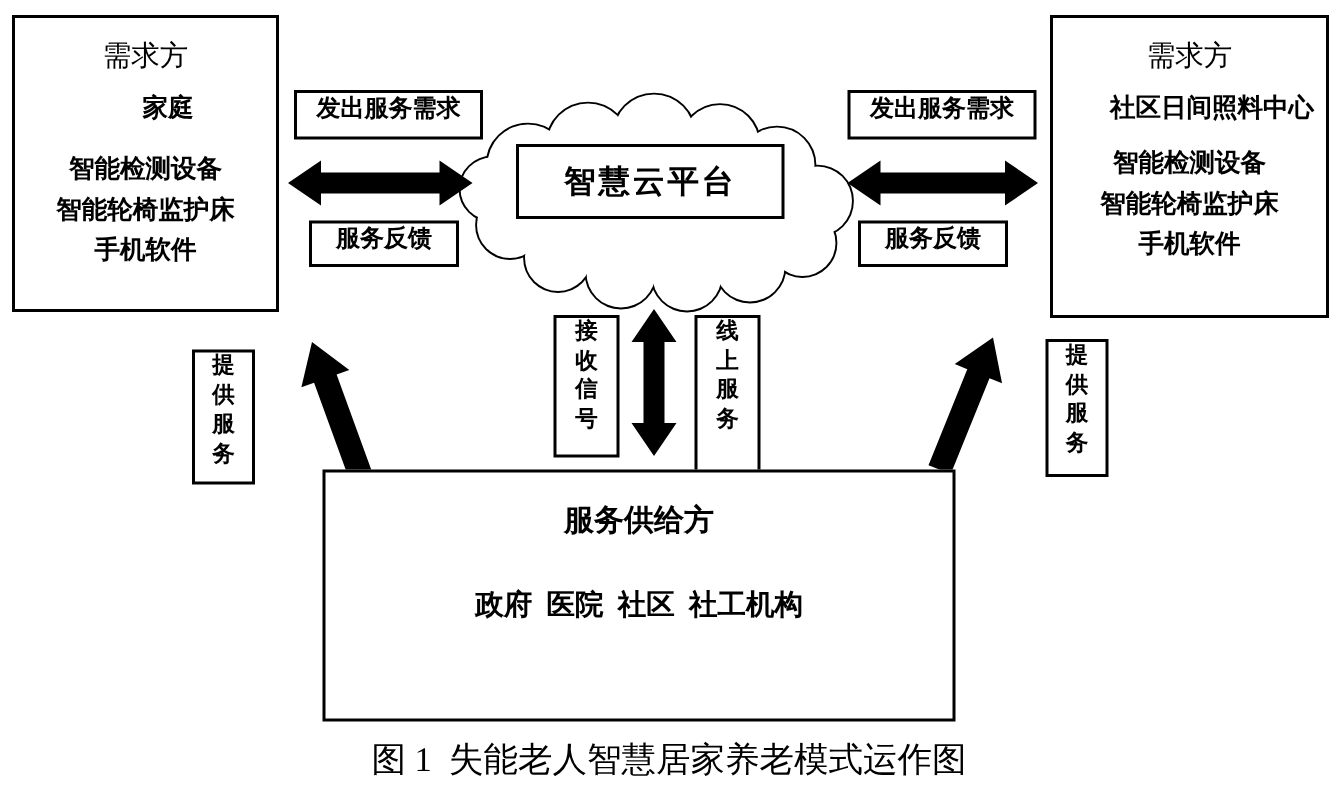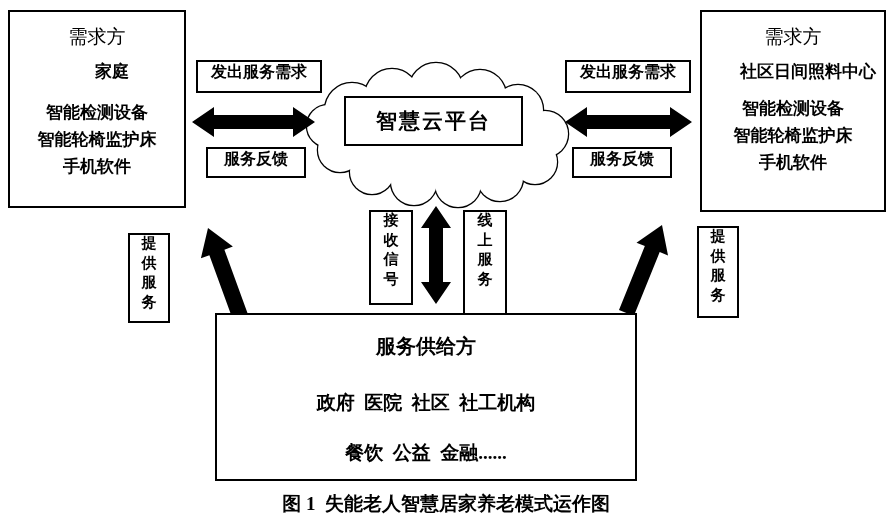--- a/index.html
+++ b/index.html
@@ -34,21 +34,20 @@
     font-weight: bold;
     font-size: 16px;
   }
   .vlabel-inner {
     width: 17px;
     word-break: break-all;
     text-align: center;
     font-size: 15px;
     line-height: 1.3;
     font-weight: bold;
-    font-family: Liberation Mono, monospace;
   }
   .demand-title { font-size: 19px; font-weight: normal; margin-top: 12px; }
   .demand-sub   { font-size: 17px; font-weight: bold; margin-top: 10px; padding-left: 30px; }
   .demand-lines { font-size: 17px; font-weight: bold; line-height: 1.6; margin-top: 16px; }
   .cloud-box {
     position: absolute;
     border: 2px solid #000;
     background: #fff;
     box-sizing: border-box;
     display:flex; align-items:center; justify-content:center;
@@ -56,22 +55,22 @@
     font-weight: bold;
     letter-spacing: 2px;
   }
   .supplier-title { font-size: 20px; font-weight: bold; margin-top: 18px; }
   .supplier-line1 { font-size: 19px; font-weight: bold; margin-top: 30px; white-space: pre; }
   .supplier-line2 { font-size: 19px; font-weight: bold; margin-top: 24px; white-space: pre; }
   .caption {
     position: absolute;
     left: 0; right: 0; top: 491px;
     text-align: center;
-    font-size: 19px;
-    font-weight: bold;
+    font-size: 23px;
+    font-weight: normal;
     white-space: pre;
   }
 </style>
 </head>
 <body>
 
 <div id="stage">
 
   <svg class="overlay" viewBox="0 0 892 529">
 
@@ -168,18 +167,17 @@
   <div class="label-box" style="left:128px; top:233px; width:42px; height:90px;">
     <div class="vlabel-inner">提供服务</div>
   </div>
   <div class="label-box" style="left:697px; top:226px; width:42px; height:92px;">
     <div class="vlabel-inner">提供服务</div>
   </div>
 
   <div class="box" style="left:215px; top:313px; width:422px; height:168px;">
     <div class="supplier-title">服务供给方</div>
     <div class="supplier-line1">政府  医院  社区  社工机构</div>
-    <div class="supplier-line2">餐饮  公益  金融......</div>
   </div>
 
   <div class="caption">图 1  失能老人智慧居家养老模式运作图</div>
 
 </div>
 
 </body></html>

